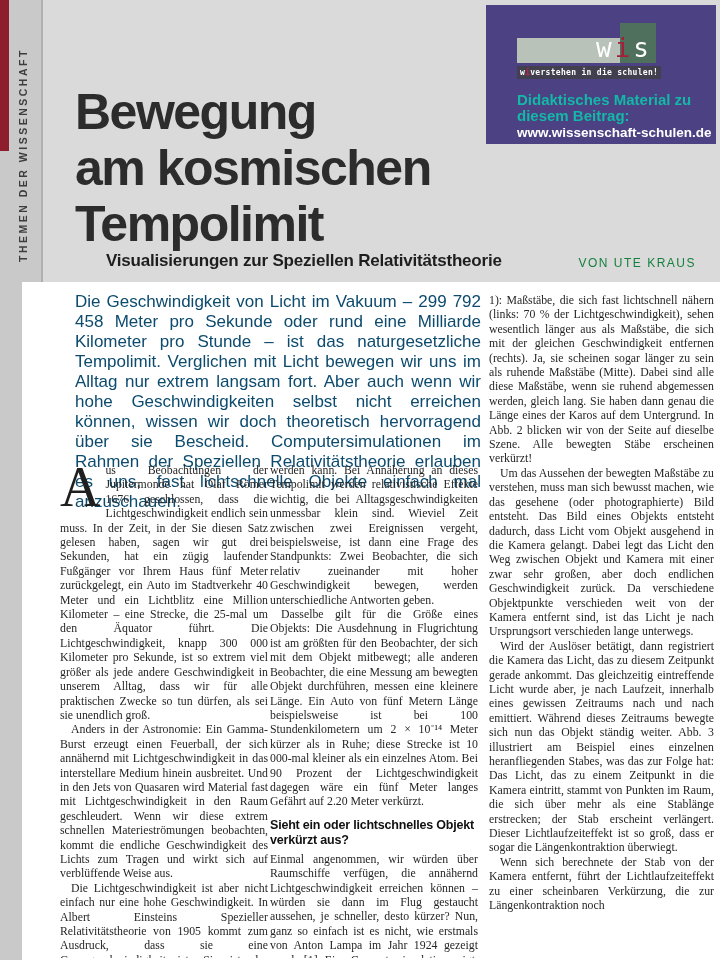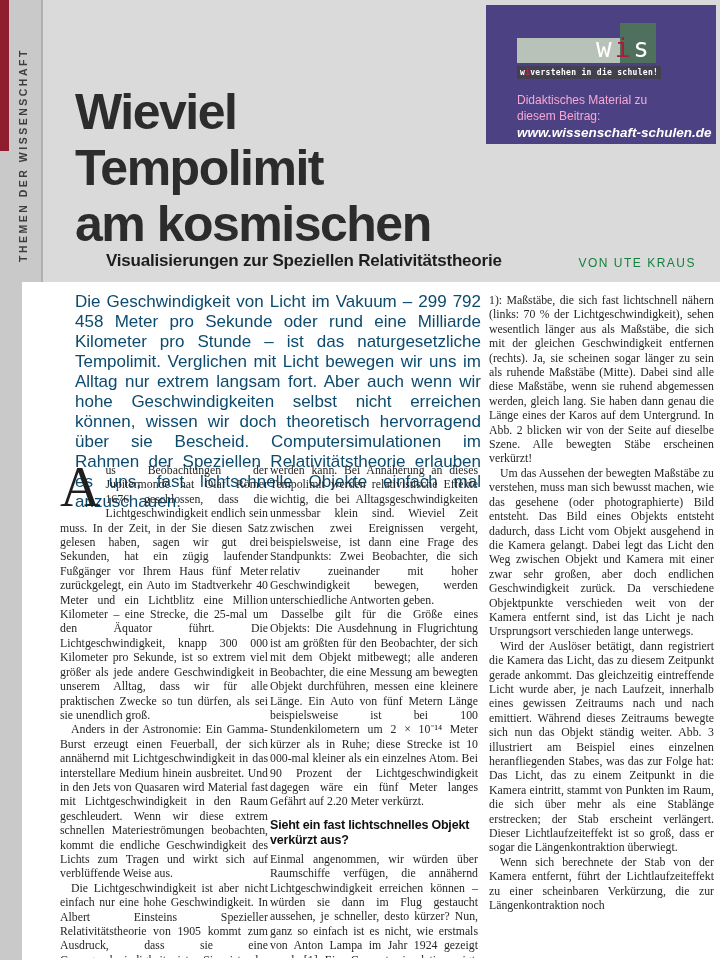--- a/index.html
+++ b/index.html
@@ -43,25 +43,25 @@
   }
   .wis-letters .i{color:#a51e3a;}
   .wis-tagline{
     position:absolute;left:31px;top:61px;
     font-family:"DejaVu Sans Mono",monospace;font-size:8px;font-weight:bold;
     color:#ffffff;background:#42404f;padding:2px 3px;letter-spacing:0.3px;white-space:nowrap;
   }
   .wis-tagline .i{color:#c42244;}
   .wis-material{
     position:absolute;left:31px;top:87px;
-    font-size:12px;line-height:16px;font-weight:normal;color:#f9a8d4;
+    font-size:15px;line-height:16px;font-weight:bold;color:#14b8a6;
   }
   .wis-url{
     position:absolute;left:31px;top:120px;
-    font-size:13.5px;font-weight:bold;color:#ffffff;text-decoration:none;font-style:italic;
+    font-size:13.5px;font-weight:bold;color:#ffffff;text-decoration:none;
   }
   
   .intro{
     position:absolute;left:75px;top:292px;width:406px;
     font-size:17px;line-height:20px;color:#0c4a6e;text-align:justify;
   }
   
   .col{
     position:absolute;overflow:hidden;
     font-family:"Liberation Serif",serif;font-size:11.8px;line-height:14.4px;color:#262626;
@@ -88,23 +88,23 @@
 
 <div class="header"></div>
 
 <div class="rail"></div>
 <div class="rail-divider"></div>
 <div class="rail-white"></div>
 <div class="red-bar"></div>
 <div class="rubric">THEMEN DER WISSENSCHAFT</div>
 
 <div class="title">
-  <div>Wieviel</div>
+  <div>Bewegung</div>
+  <div>am kosmischen</div>
   <div>Tempolimit</div>
-  <div>am kosmischen</div>
 </div>
 <div class="subtitle">Visualisierungen zur Speziellen Relativitätstheorie</div>
 <div class="byline">VON UTE KRAUS</div>
 
 <div class="wisbox">
   <div class="wis-bar"></div>
   <div class="wis-square"></div>
   <div class="wis-letters"><span>w</span><span class="i">i</span><span>s</span></div>
   <div class="wis-tagline"><span>w</span><span class="i">i</span><span>verstehen in die schulen!</span></div>
   <div class="wis-material">
@@ -118,21 +118,21 @@
 
 <div class="col col1">
   <p><span class="dropcap">A</span><span>us Beobachtungen der Jupitermonde hat Olaf Römer 1676 geschlossen, dass die Lichtgeschwindigkeit endlich sein muss. In der Zeit, in der Sie diesen Satz gelesen haben, sagen wir gut drei Sekunden, hat ein zügig laufender Fußgänger vor Ihrem Haus fünf Meter zurückgelegt, ein Auto im Stadtverkehr 40 Meter und ein Lichtblitz eine Million Kilometer – eine Strecke, die 25-mal um den Äquator führt. Die Lichtgeschwindigkeit, knapp 300 000 Kilometer pro Sekunde, ist so extrem viel größer als jede andere Geschwindigkeit in unserem Alltag, dass wir für alle praktischen Zwecke so tun dürfen, als sei sie unendlich groß.</span></p>
   <p class="ind">Anders in der Astronomie: Ein Gamma-Burst erzeugt einen Feuerball, der sich annähernd mit Lichtgeschwindigkeit in das interstellare Medium hinein ausbreitet. Und in den Jets von Quasaren wird Material fast mit Lichtgeschwindigkeit in den Raum geschleudert. Wenn wir diese extrem schnellen Materieströmungen beobachten, kommt die endliche Geschwindigkeit des Lichts zum Tragen und wirkt sich auf verblüffende Weise aus.</p>
   <p class="ind">Die Lichtgeschwindigkeit ist aber nicht einfach nur eine hohe Geschwindigkeit. In Albert Einsteins Spezieller Relativitätstheorie von 1905 kommt zum Ausdruck, dass sie eine Grenzgeschwindigkeit ist: Sie ist das kosmische Tempolimit, das von keinem massebehafteten Objekt erreicht oder gar überschritten</p>
 </div>
 
 <div class="col col2">
   <p>werden kann. Bei Annäherung an dieses Tempolimit werden relativistische Effekte wichtig, die bei Alltagsgeschwindigkeiten unmessbar klein sind. Wieviel Zeit zwischen zwei Ereignissen vergeht, beispielsweise, ist dann eine Frage des Standpunkts: Zwei Beobachter, die sich relativ zueinander mit hoher Geschwindigkeit bewegen, werden unterschiedliche Antworten geben.</p>
   <p class="ind">Dasselbe gilt für die Größe eines Objekts: Die Ausdehnung in Flugrichtung ist am größten für den Beobachter, der sich mit dem Objekt mitbewegt; alle anderen Beobachter, die eine Messung am bewegten Objekt durchführen, messen eine kleinere Länge. Ein Auto von fünf Metern Länge beispielsweise ist bei 100 Stundenkilometern um 2 × 10⁻¹⁴ Meter kürzer als in Ruhe; diese Strecke ist 10 000-mal kleiner als ein einzelnes Atom. Bei 90 Prozent der Lichtgeschwindigkeit dagegen wäre ein fünf Meter langes Gefährt auf 2.20 Meter verkürzt.</p>
-  <p class="colhead">Sieht ein fast lichtschnelles Objekt verkürzt aus?</p>
+  <p class="colhead">Sieht ein oder lichtschnelles Objekt verkürzt aus?</p>
   <p>Einmal angenommen, wir würden über Raumschiffe verfügen, die annähernd Lichtgeschwindigkeit erreichen können – würden sie dann im Flug gestaucht aussehen, je schneller, desto kürzer? Nun, ganz so einfach ist es nicht, wie erstmals von Anton Lampa im Jahr 1924 gezeigt wurde [1]. Eine Computersimulation zeigt, was Lampa berechnete (Abb.</p>
 </div>
 
 <div class="col col3">
   <p>1): Maßstäbe, die sich fast lichtschnell nähern (links: 70 % der Lichtgeschwindigkeit), sehen wesentlich länger aus als Maßstäbe, die sich mit der gleichen Geschwindigkeit entfernen (rechts). Ja, sie scheinen sogar länger zu sein als ruhende Maßstäbe (Mitte). Dabei sind alle diese Maßstäbe, wenn sie ruhend abgemessen werden, gleich lang. Sie haben dann genau die Länge eines der Karos auf dem Untergrund. In Abb. 2 blicken wir von der Seite auf dieselbe Szene. Alle bewegten Stäbe erscheinen verkürzt!</p>
   <p class="ind">Um das Aussehen der bewegten Maßstäbe zu verstehen, muss man sich bewusst machen, wie das gesehene (oder photographierte) Bild entsteht. Das Bild eines Objekts entsteht dadurch, dass Licht vom Objekt ausgehend in die Kamera gelangt. Dabei legt das Licht den Weg zwischen Objekt und Kamera mit einer zwar sehr großen, aber doch endlichen Geschwindigkeit zurück. Da verschiedene Objektpunkte verschieden weit von der Kamera entfernt sind, ist das Licht je nach Ursprungsort verschieden lange unterwegs.</p>
   <p class="ind">Wird der Auslöser betätigt, dann registriert die Kamera das Licht, das zu diesem Zeitpunkt gerade ankommt. Das gleichzeitig eintreffende Licht wurde aber, je nach Laufzeit, innerhalb eines gewissen Zeitraums nach und nach emittiert. Während dieses Zeitraums bewegte sich nun das Objekt ständig weiter. Abb. 3 illustriert am Beispiel eines einzelnen heranfliegenden Stabes, was das zur Folge hat: Das Licht, das zu einem Zeitpunkt in die Kamera eintritt, stammt von Punkten im Raum, die sich über mehr als eine Stablänge erstrecken; der Stab erscheint verlängert. Dieser Lichtlaufzeiteffekt ist so groß, dass er sogar die Längenkontraktion überwiegt.</p>
   <p class="ind">Wenn sich berechnete der Stab von der Kamera entfernt, führt der Lichtlaufzeiteffekt zu einer scheinbaren Verkürzung, die zur Längenkontraktion noch</p>
 </div>
 

